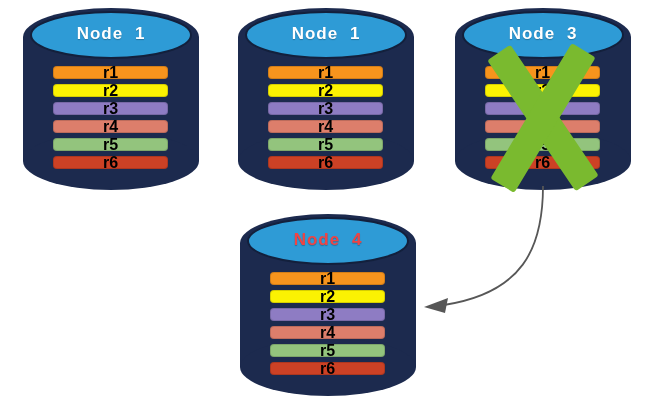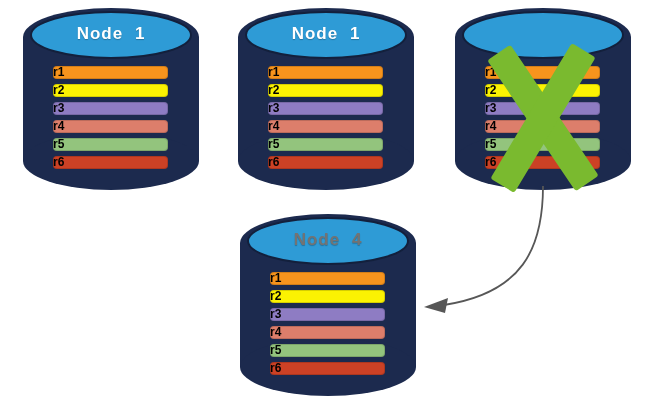--- a/index.html
+++ b/index.html
@@ -34,21 +34,22 @@
   }
   .records {
     position: absolute;
     left: 31px; top: 59px;
     width: 115px;
   }
   .record {
     height: 13px;
     margin-bottom: 5px;
     border-radius: 4px;
-    font-size: 12px;
+    text-align: center;
+    font-size: 16px;
     font-weight: bold;
     line-height: 13px;
     box-shadow: inset 0 0 0 1px rgba(0,0,0,0.15);
   }
   .x-overlay {
     position: absolute;
     left: 0; top: 0;
     width: 178px; height: 184px;
     pointer-events: none;
   }
@@ -107,20 +108,21 @@
     </div>
   </div>
 
   <div class="node" style="left:454px; top:7px">
     <svg class="cyl" width="178" height="184" viewBox="0 0 178 184">
       <ellipse cx="89" cy="30" rx="88" ry="29" fill="#1C2A4E"></ellipse>
       <rect x="1" y="30" width="176" height="124" fill="#1C2A4E"></rect>
       <ellipse cx="89" cy="154" rx="88" ry="29" fill="#1C2A4E"></ellipse>
       <ellipse cx="89" cy="28" rx="80" ry="23" stroke-width="2" fill="#2E9BD6" stroke="#13203C"></ellipse>
     </svg>
+    <div class="node-title" style="color: rgb(255, 255, 255);">Node 3</div>
     <div class="records">
       <div class="record" style="background: rgb(247, 148, 29); color: rgb(0, 0, 0);">r1</div>
       <div class="record" style="background: rgb(251, 242, 2); color: rgb(0, 0, 0);">r2</div>
       <div class="record" style="background: rgb(142, 124, 195); color: rgb(0, 0, 0);">r3</div>
       <div class="record" style="background: rgb(221, 126, 107); color: rgb(0, 0, 0);">r4</div>
       <div class="record" style="background: rgb(147, 196, 125); color: rgb(0, 0, 0);">r5</div>
       <div class="record" style="background: rgb(204, 65, 37); color: rgb(0, 0, 0);">r6</div>
     </div>
     <div class="x-overlay">
       <div class="x-stroke x1" style="background: rgb(122, 186, 47);"></div>
@@ -128,21 +130,21 @@
     </div>
   </div>
 
   <div class="node" style="left:239px; top:213px">
     <svg class="cyl" width="178" height="184" viewBox="0 0 178 184">
       <ellipse cx="89" cy="30" rx="88" ry="29" fill="#1C2A4E"></ellipse>
       <rect x="1" y="30" width="176" height="124" fill="#1C2A4E"></rect>
       <ellipse cx="89" cy="154" rx="88" ry="29" fill="#1C2A4E"></ellipse>
       <ellipse cx="89" cy="28" rx="80" ry="23" stroke-width="2" fill="#2E9BD6" stroke="#13203C"></ellipse>
     </svg>
-    <div class="node-title" style="color: #737373;">Node 4</div>
+    <div class="node-title" style="color: #ef4444;">Node 4</div>
     <div class="records">
       <div class="record" style="background: rgb(247, 148, 29); color: rgb(0, 0, 0);">r1</div>
       <div class="record" style="background: rgb(251, 242, 2); color: rgb(0, 0, 0);">r2</div>
       <div class="record" style="background: rgb(142, 124, 195); color: rgb(0, 0, 0);">r3</div>
       <div class="record" style="background: rgb(221, 126, 107); color: rgb(0, 0, 0);">r4</div>
       <div class="record" style="background: rgb(147, 196, 125); color: rgb(0, 0, 0);">r5</div>
       <div class="record" style="background: rgb(204, 65, 37); color: rgb(0, 0, 0);">r6</div>
     </div>
   </div>
 

